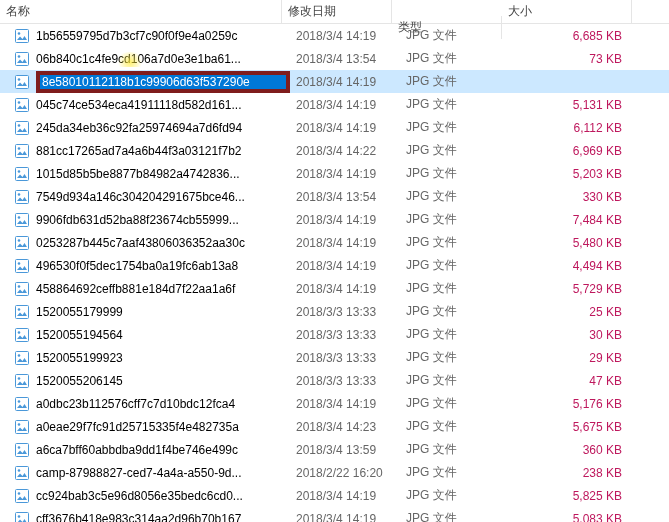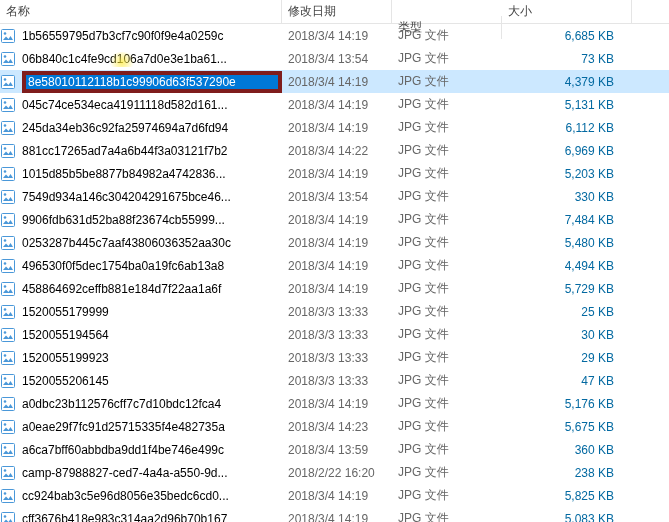--- a/index.html
+++ b/index.html
@@ -25,24 +25,24 @@
       height: 100%;
       display: flex;
       align-items: center;
     }
     .row {
       display: flex;
       height: 23px;
       align-items: center;
     }
     .row.selected { background: #cce8ff; }
-    .col-name { width: 282px; display: flex; align-items: center; overflow: hidden; }
+    .col-name { width: 282px; display: flex; align-items: center; padding-left: 6px; overflow: hidden; margin-left: 8px; }
     .col-date { width: 110px; padding-left: 6px; color: #666; }
     .col-type { width: 110px; padding-left: 6px; color: #666; }
-    .col-size { width: 130px; padding-right: 18px; text-align: right; color: #0369a1; }
+    .col-size { width: 130px; padding-right: 18px; text-align: right; color: #be185d; }
     .h-name { width: 282px; }
     .h-date { width: 110px; }
     .h-type { width: 110px; margin-top: 32px; }
     .h-size { width: 130px; padding-right: 18px; }
     .file-icon {
       width: 16px; height: 16px; margin-right: 6px; flex-shrink: 0;
       display: inline-flex; align-items: center; justify-content: center;
     }
     .filename {
       white-space: nowrap;
@@ -113,21 +113,20 @@
             <svg width="16" height="16" viewBox="0 0 16 16">
               <rect x="1.5" y="1.5" width="13" height="13" rx="1" fill="#fff" stroke="#4a98d9" stroke-width="1"></rect>
               <circle cx="5" cy="5.5" r="1.3" fill="#4a98d9"></circle>
               <path d="M3 12 L6 8.5 L8.5 11 L10.5 8 L13 12 Z" fill="#4a98d9"></path>
             </svg>
           </span>
           <span class="filename editing">8e58010112118b1c99906d63f537290e</span>
         </div>
         <div class="col-date">2018/3/4 14:19</div>
         <div class="col-type">JPG 文件</div>
-        <div class="col-size">4,379 KB</div>
       </div>
       <div class="row">
         <div class="col-name">
           <span class="file-icon">
             <svg width="16" height="16" viewBox="0 0 16 16">
               <rect x="1.5" y="1.5" width="13" height="13" rx="1" fill="#fff" stroke="#4a98d9" stroke-width="1"></rect>
               <circle cx="5" cy="5.5" r="1.3" fill="#4a98d9"></circle>
               <path d="M3 12 L6 8.5 L8.5 11 L10.5 8 L13 12 Z" fill="#4a98d9"></path>
             </svg>
           </span>

